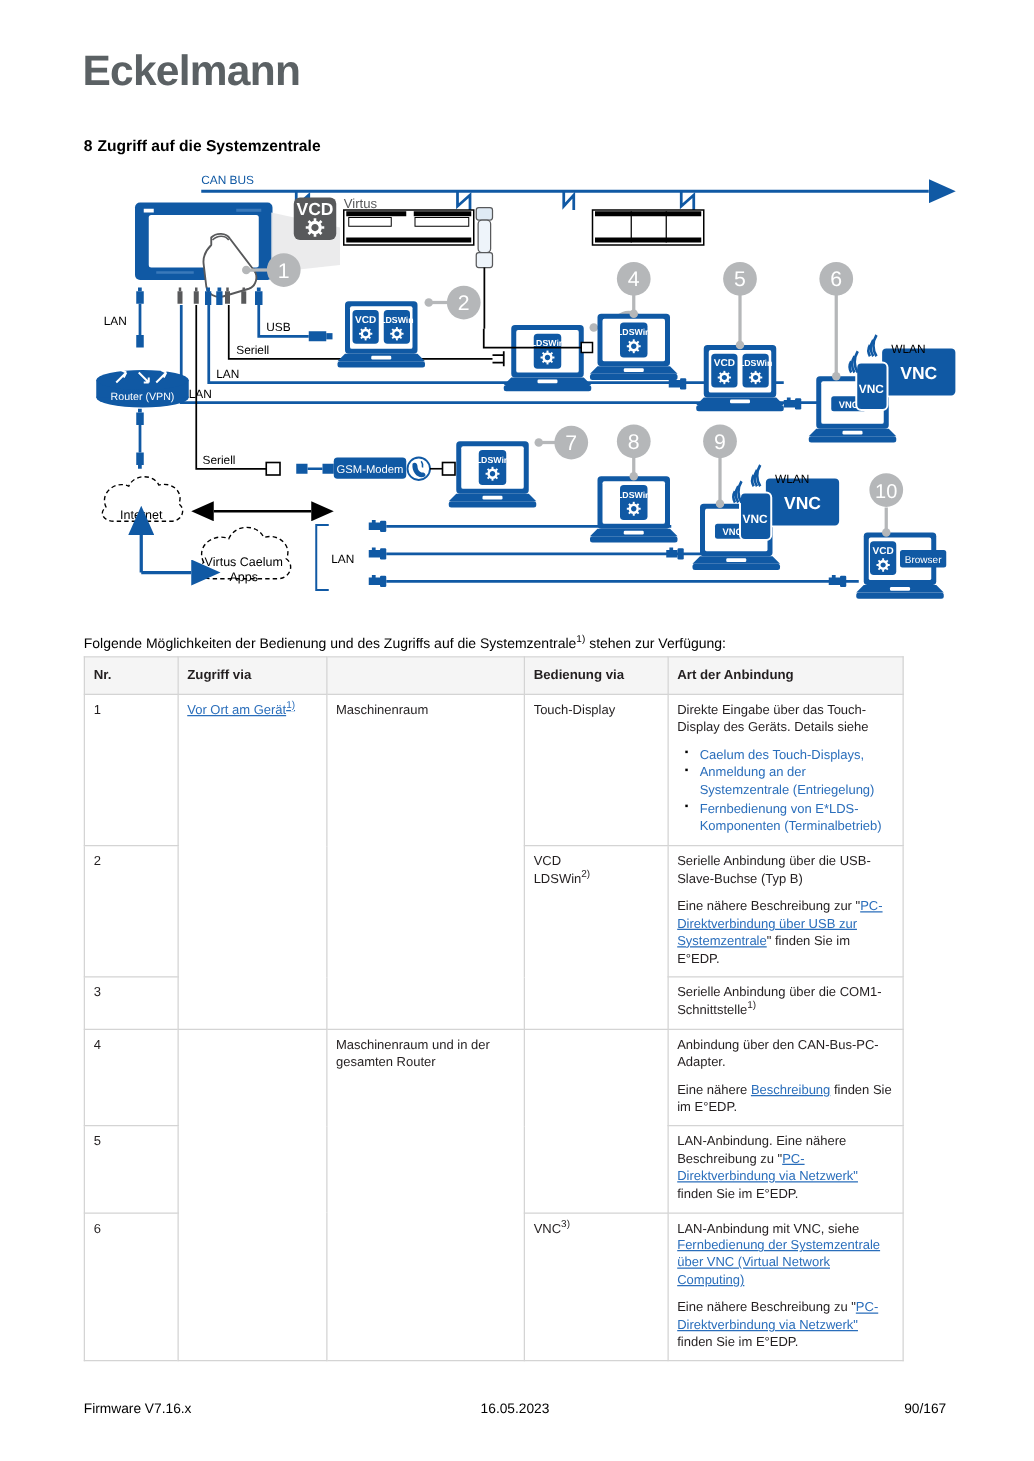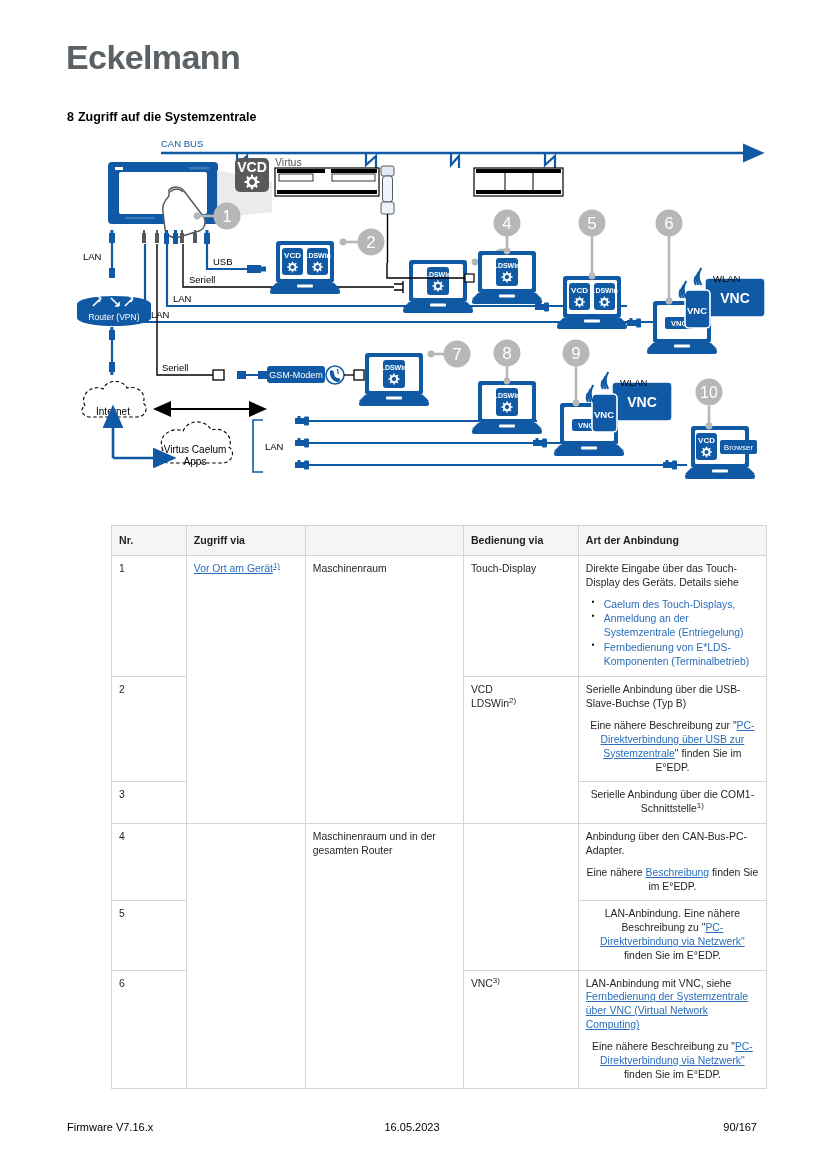--- a/index.html
+++ b/index.html
@@ -37,21 +37,20 @@
   }
   sup { font-size:8px; vertical-align:super; line-height:0; }
 
   
   .tbl {
     position:absolute; left:67px; top:525px;
     width:656px;
     border-collapse:collapse;
     font-size:10.4px;
     line-height:1.33;
-    margin-left:44px;
   }
   .tbl th, .tbl td {
     border:1px solid #d4d4d4;
     vertical-align:top;
     padding:6px 7px 7px 7px;
     text-align:left;
   }
   .tbl thead th {
     background:#f5f5f5;
     font-weight:bold;
@@ -59,21 +58,21 @@
     padding-top:7px; padding-bottom:8px;
   }
   .c-nr     { width:80px; }
   .c-via    { width:127px; }
   .c-room   { width:166px; }
   .c-bed    { width:120px; }
   .c-art    { width:197px; }
 
   .lnk { color:#2a6ebb;text-decoration:underline; }
   .para { margin:0 0 8px 0; }
-  .para:last-child { margin-bottom:0;text-align:center; }
+  .para:last-child { margin-bottom:0; }
   ul.blist { margin:7px 0 0 0; padding-left:18px; list-style:none; }
   ul.blist li {
     position:relative; color:#2a6ebb; margin-bottom:1px; line-height:1.32;
   }
   ul.blist li:before {
     content:"▪"; position:absolute; left:-12px; top:-1px;
     color:#000; font-size:8px;
   }
 
   
@@ -480,20 +479,23 @@
     <line x1="642" y1="288" x2="642" y2="268" stroke="#b5b7b9" stroke-width="2.6"></line>
     <circle cx="642" cy="288" r="3.4" fill="#b5b7b9"></circle>
     <circle cx="642" cy="254" r="13.5" fill="#b5b7b9"></circle>
     <text x="642" y="260" font-family="Liberation Sans, sans-serif" font-size="16" fill="#ffffff" text-anchor="middle">10</text>
     <g transform="translate(596,322)">
           <use href="#rjPlug"></use>
         </g>
   </svg>
   </div>
 
+  <div class="intro">
+    <span>Folgende Möglichkeiten der Bedienung und des Zugriffs auf die Systemzentrale</span><sup>1)</sup><span> stehen zur Verfügung:</span>
+  </div>
 
   <table class="tbl">
     <thead>
       <tr>
         <th class="c-nr">Nr.</th>
         <th class="c-via">Zugriff via</th>
         <th class="c-room"></th>
         <th class="c-bed">Bedienung via</th>
         <th class="c-art">Art der Anbindung</th>
       </tr>

